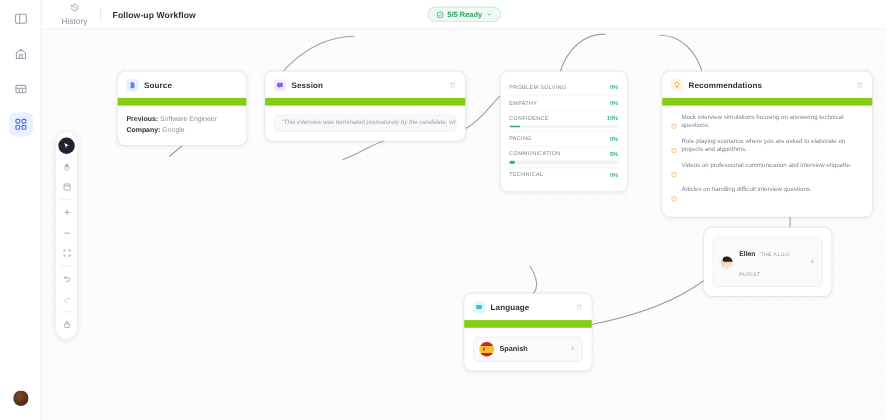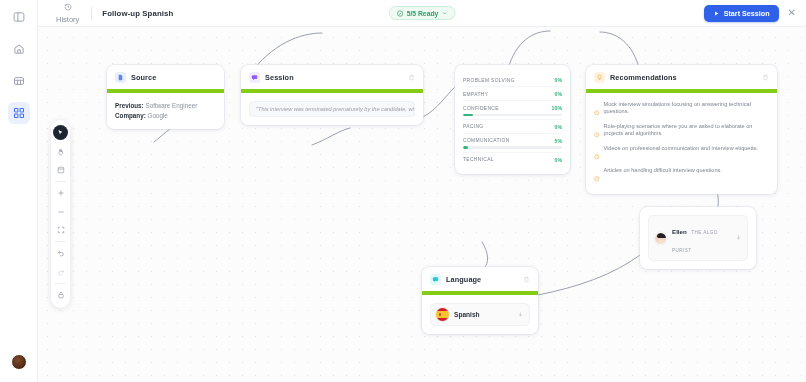--- a/index.html
+++ b/index.html
@@ -93,21 +93,21 @@
   .tb-sep { width: 11px; height: 1px; background: #edeff3; margin: 2px 0; }
 
   
   .card {
     position: absolute; background: #ffffff; border-radius: 7px;
     box-shadow: 0 1px 5px rgba(25,32,55,.09), 0 0 0 .5px rgba(228,231,238,.9);
     z-index: 10;
   }
   .card-hd {
     display: flex; align-items: center; gap: 5px;
-    padding: 7px 8px 6px 8px; border-bottom: 4px solid #84cc16;
+    padding: 7px 8px 6px 8px; border-bottom: 7px solid #84cc16;
   }
   .hd-ic {
     width: 11px; height: 11px; border-radius: 3px;
     display: flex; align-items: center; justify-content: center; flex: 0 0 auto;
   }
   .hd-title { font-size: 7.3px; font-weight: bold; color: #2b303a; flex: 1; letter-spacing: .1px; }
   .trash { color: #ccd0d8; cursor: pointer; display: flex; }
   .card-bd { padding: 8px; }
 
   
@@ -127,21 +127,21 @@
   #card-stats { left: 417px; top: 38px; width: 115px; }
   .stat-row { padding: 4px 0 3px; border-bottom: 1px solid #f4f5f7; }
   .stat-row:last-child { border-bottom: none; }
   .stat-top { display: flex; justify-content: space-between; align-items: center; }
   .stat-lbl { font-size: 4.9px; color: #7b818c; letter-spacing: .35px; }
   .stat-val { font-size: 5.2px; font-weight: bold; color: #36b37e; }
   .bar { height: 2.4px; background: #eef0f3; border-radius: 2px; margin-top: 2.5px; overflow: hidden; }
   .bar > i { display: block; height: 100%; background: #36b37e; border-radius: 2px; }
 
   
-  #card-recs { left: 548px; top: 38px; width: 191px; }
+  #card-recs { left: 564px; top: 38px; width: 191px; }
   .rec-li { display: flex; align-items: flex-start; gap: 4px; margin-bottom: 3.5px; }
   .rec-li:last-child { margin-bottom: 0; }
   .rec-tx { font-size: 5.6px; color: #7e848f; line-height: 1.3; }
 
   
   #card-persona { left: 602px; top: 180px; width: 116px; }
   .person-row {
     display: flex; align-items: center; gap: 5px;
     background: #fafafb; border: 1px solid #f0f1f4; border-radius: 5px; padding: 4px 5px;
   }
@@ -217,42 +217,33 @@
     <div class="topbar">
       <div class="hist">
         <svg width="8" height="8" viewBox="0 0 16 16" fill="none" stroke="currentColor" stroke-width="1.4">
           <path d="M2.2 8a5.8 5.8 0 1 0 1.7-4.1"></path>
             <path d="M2.2 2.6v3h3"></path>
             <path d="M8 5v3.2l2.2 1.3"></path>
         </svg>
         <span>History</span>
       </div>
       <div class="divider-v"></div>
-      <div class="wf-title">Follow-up Spanish</div>
+      <div class="wf-title">Follow-up Workflow</div>
 
       <div class="ready-badge">
         <svg width="7" height="7" viewBox="0 0 16 16" fill="none" stroke="currentColor" stroke-width="1.5">
           <circle cx="8" cy="8" r="6.2"></circle>
             <path d="M5.3 8.2 7.2 10l3.5-3.8"></path>
         </svg>
         <span>5/5 Ready</span>
         <svg width="6" height="6" viewBox="0 0 16 16" fill="none" stroke="currentColor" stroke-width="1.6">
             <path d="M4 6.5 8 10.5l4-4"></path>
           </svg>
       </div>
 
-      <div class="top-right">
-        <div class="start-btn">
-          <svg width="7" height="7" viewBox="0 0 16 16" fill="currentColor">
-              <path d="M4.5 3.2 12 8l-7.5 4.8z"></path>
-            </svg>
-          <span>Start Session</span>
-        </div>
-        <div class="close-x">✕</div>
-      </div>
     </div>
 
     <div class="canvas">
 
       <svg class="edges" viewBox="0 0 768 355" fill="none" stroke="#9aa0ab" stroke-width="1">
         <path d="M116 115 C 124 109, 132 100, 143 96" stroke-linecap="round"></path>
         <path d="M215 43 C 240 12, 268 6, 284 6" stroke-linecap="round"></path>
         <path d="M274 118 C 290 112, 300 104, 312 101" stroke-linecap="round"></path>
         <path d="M385 90 C 400 82, 408 68, 417 60" stroke-linecap="round"></path>
         <path d="M470 42 C 478 14, 495 4, 512 4" stroke-linecap="round"></path>

